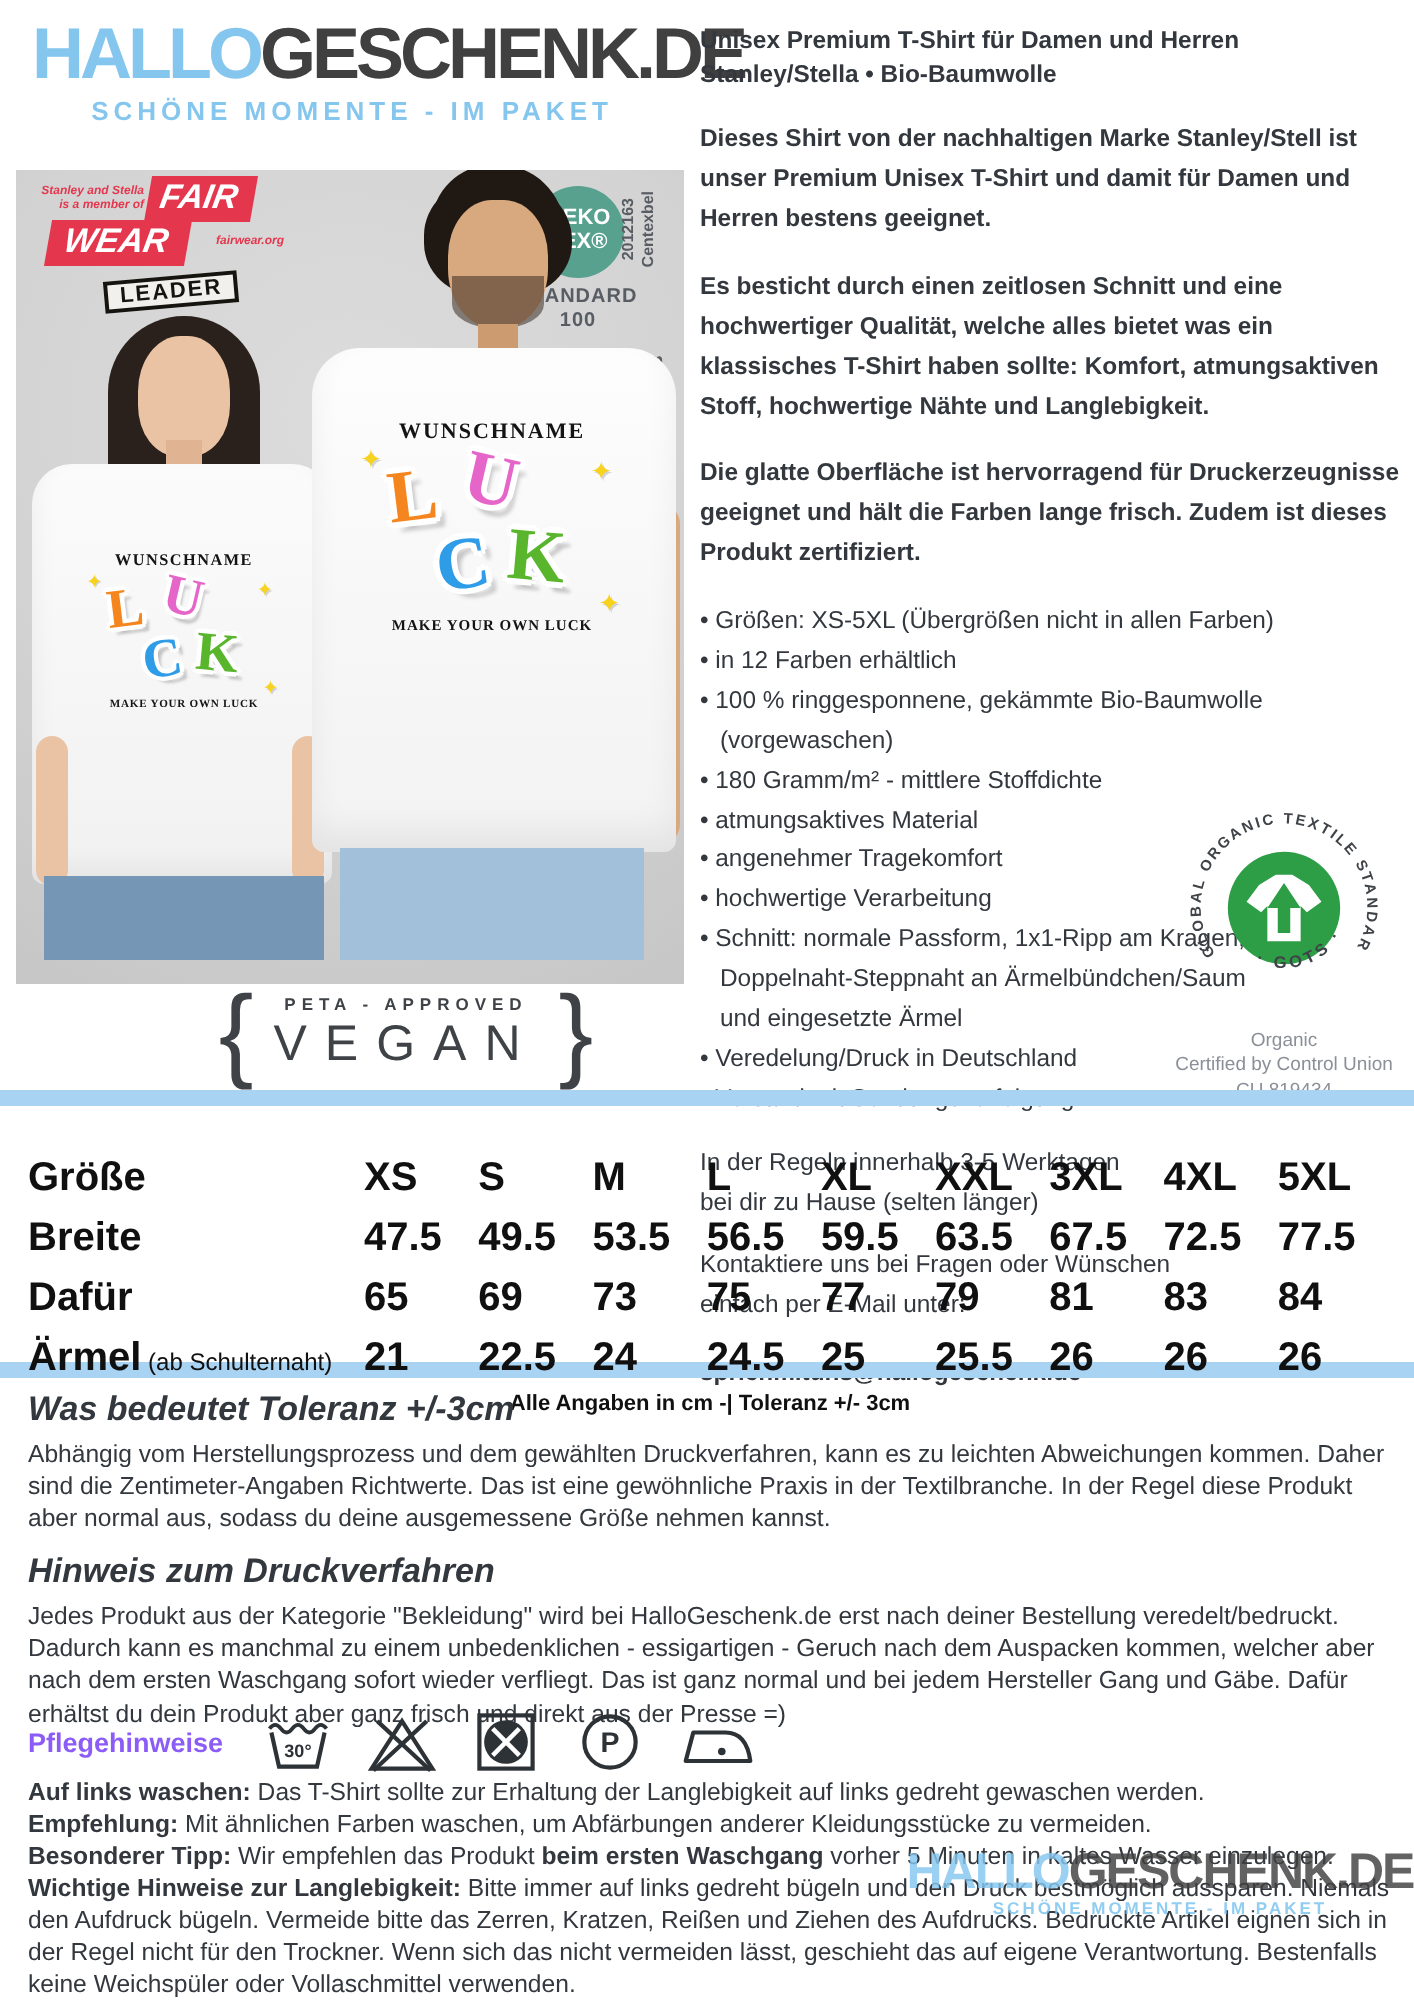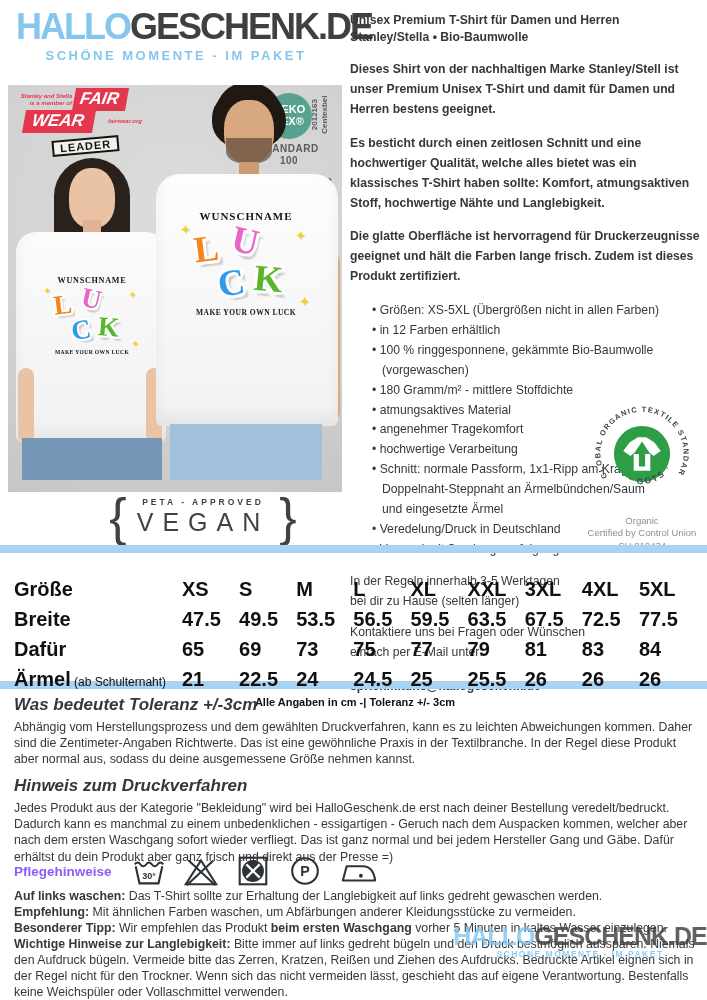--- a/index.html
+++ b/index.html
@@ -72,21 +72,21 @@
   .brace { font-size:52px; font-weight:400; line-height:1; color:#3f4347; }
   .vegan-mid { margin:0 10px; text-align:center; }
   .vegan-top { font-size:8.5px; font-weight:800; letter-spacing:3px; }
   .vegan-word { font-size:25px; font-weight:400; letter-spacing:9px; margin-top:1px; }
 
   
   .desc { position:absolute; left:350px; top:12px; width:352px; font-size:12.2px; line-height:1.63; color:#33383e; }
   .desc-title { font-weight:700; line-height:1.4; margin-bottom:14px; }
   .desc p { margin-bottom:14px;font-weight:bold; }
   .bullets { margin-bottom:12px; }
-  .bullet { padding-left:10px; text-indent:-10px; white-space:pre-line;margin-left:22px; }
+  .bullet { padding-left:10px; text-indent:-10px; white-space:pre-line; }
   .pre { white-space:pre-line; }
   .email { font-weight:700; margin-top:14px; }
   .gots { position:absolute; left:236px; top:390px; width:112px; text-align:center; }
   .gots-caption { font-size:9.5px; color:#8b9098; line-height:1.3; white-space:pre-line; margin-top:2px; }
 
   
   .bar { position:absolute; left:0; width:707px; height:8px; background:#a9d3f2; }
   .bar1 { top:545px; } .bar2 { top:681px; }
 
   

